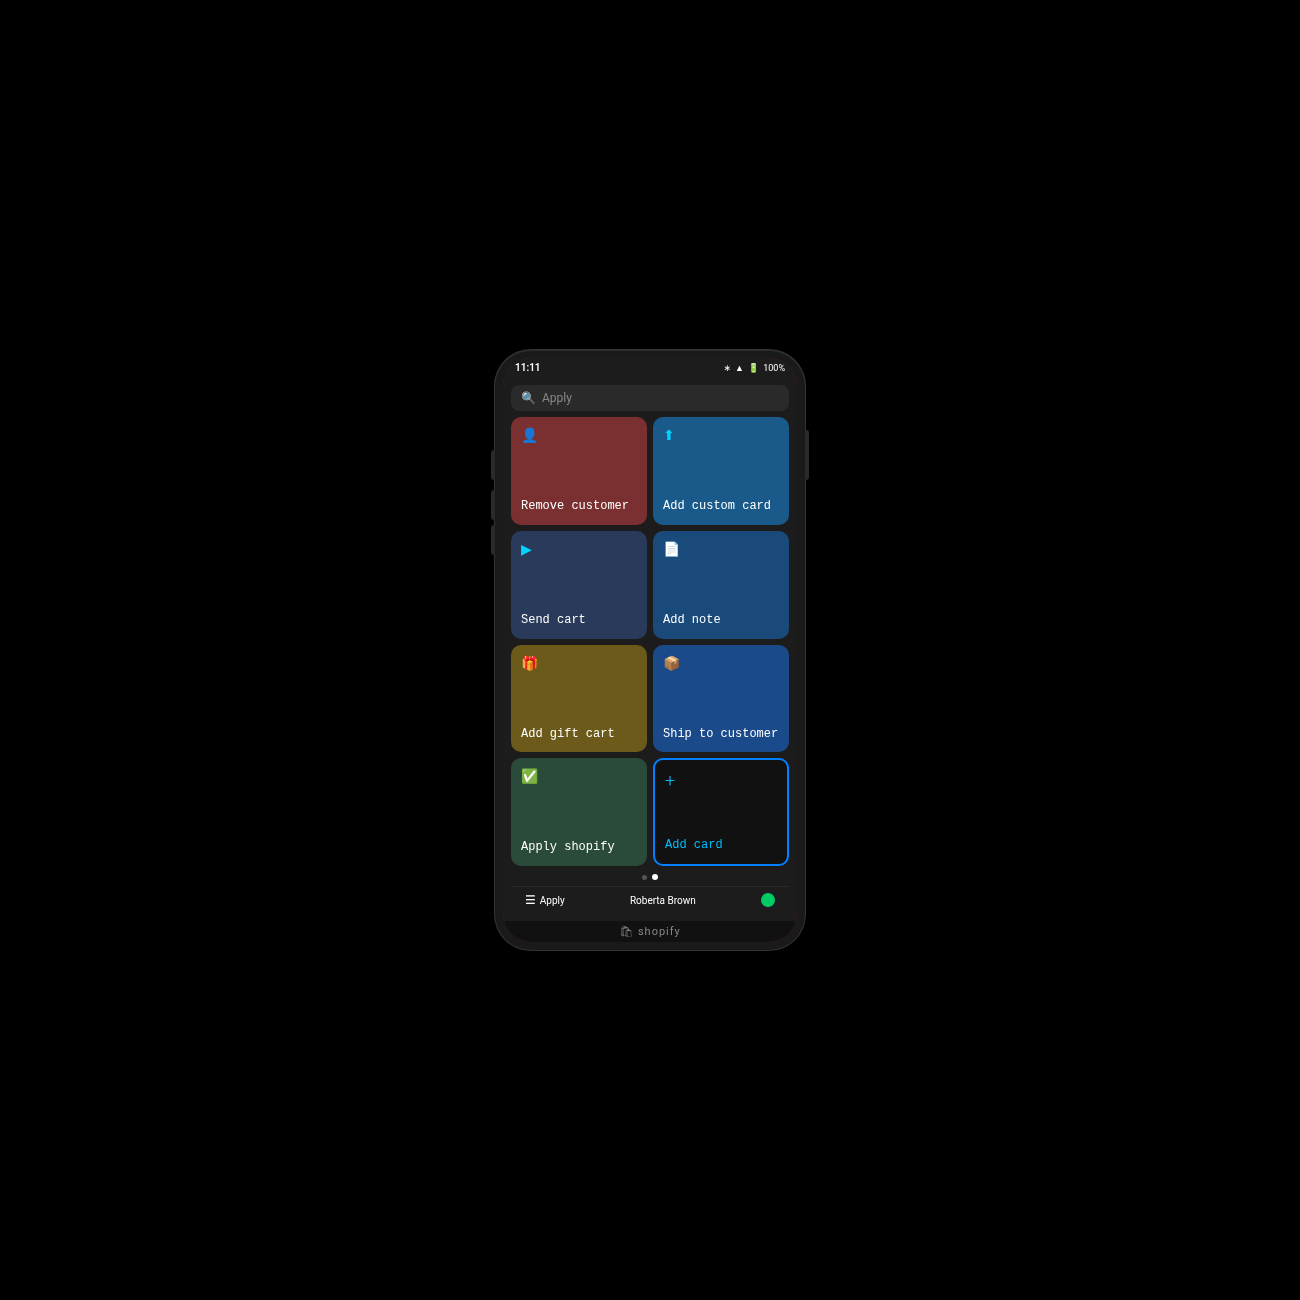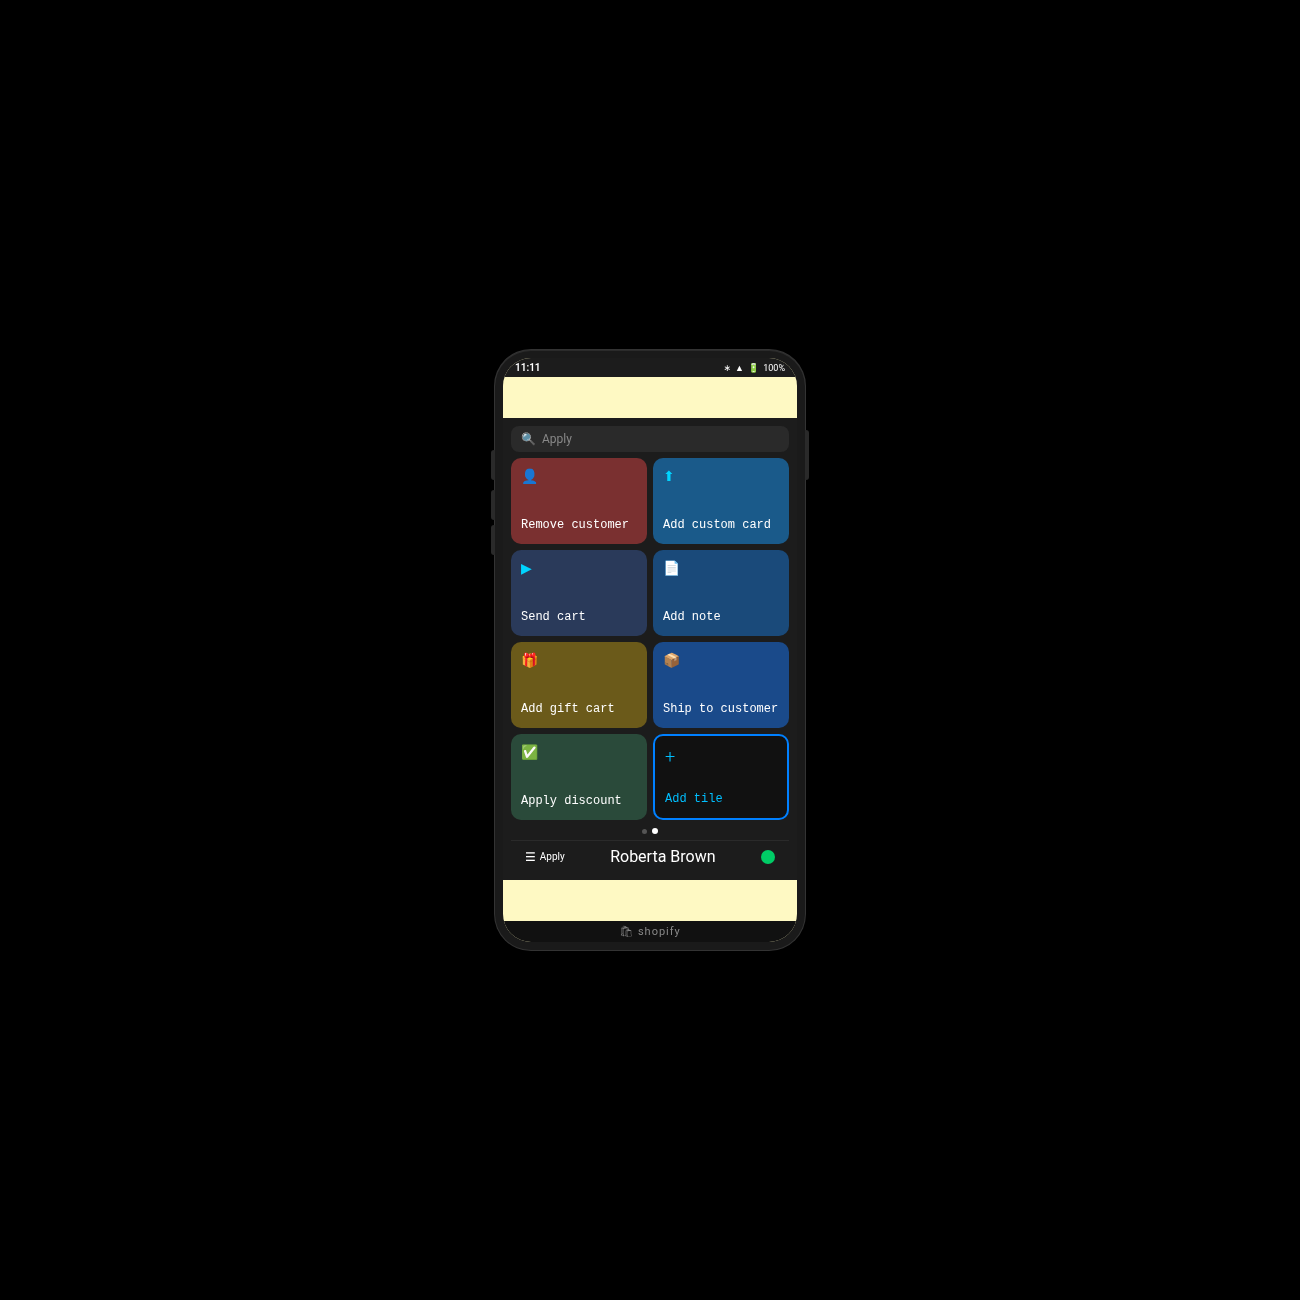--- a/index.html
+++ b/index.html
@@ -45,26 +45,25 @@
       width: 4px;
       height: 30px;
       background: #2a2a2a;
       border-radius: 3px 0 0 3px;
       box-shadow: 0 40px 0 #2a2a2a, 0 75px 0 #2a2a2a;
     }
 
     .phone-inner {
       width: 100%;
       height: 100%;
-      background: #fef9c3;
+      background: #7f1d1d;
       border-radius: 28px;
       overflow: hidden;
       display: flex;
       flex-direction: column;
-      gap: 41px;
     }
 
     
     .status-bar {
       background: #1c1c1c;
       display: flex;
       justify-content: space-between;
       align-items: center;
       padding: 4px 12px;
       flex-shrink: 0;
@@ -212,21 +211,21 @@
     }
     .nav-home {
       display: flex;
       align-items: center;
       gap: 4px;
       color: #fff;
       font-size: 10px;
     }
     .nav-user {
       color: #fff;
-      font-size: 16px;
+      font-size: 10px;
     }
     .nav-dot {
       width: 14px;
       height: 14px;
       border-radius: 50%;
       background: #00cc66;
     }
 
     
     .shopify-bar {
@@ -306,26 +305,26 @@
             <div class="tile-label">Add gift cart</div>
           </div>
 
           <div class="tile tile-ship-to-customer">
             <div class="tile-icon icon-cyan">📦</div>
             <div class="tile-label">Ship to customer</div>
           </div>
 
           <div class="tile tile-apply-discount">
             <div class="tile-icon icon-green">✅</div>
-            <div class="tile-label">Apply discount</div>
+            <div class="tile-label">Apply shopify</div>
           </div>
 
           <div class="tile tile-add-tile">
             <div class="tile-icon" style="color:#00bfff;font-size:18px;font-weight:300;">+</div>
-            <div class="tile-label" style="color:#00bfff;">Add tile</div>
+            <div class="tile-label" style="color:#00bfff;">Add card</div>
           </div>
 
         </div>
 
         <div class="dot-indicator" style="position:relative;bottom:0;display:flex;justify-content:center;gap:5px;margin-top:2px;">
           <div class="dot"></div>
           <div class="dot active"></div>
         </div>
       </div>
 

